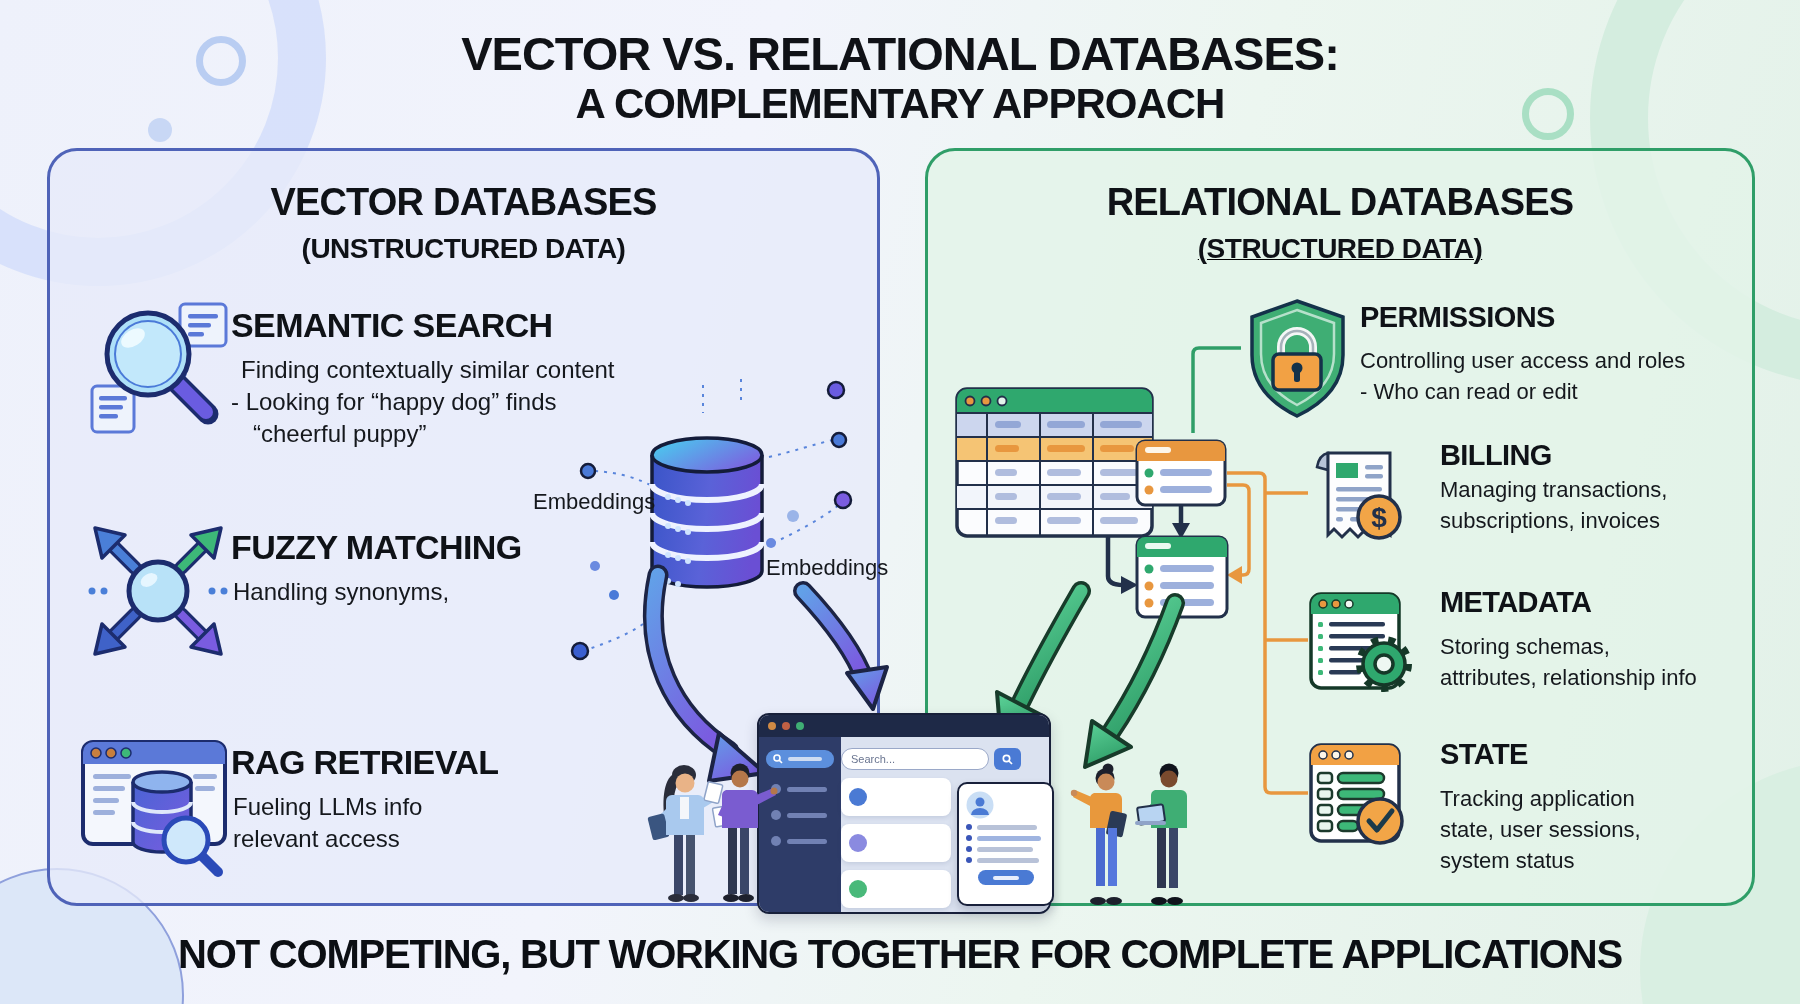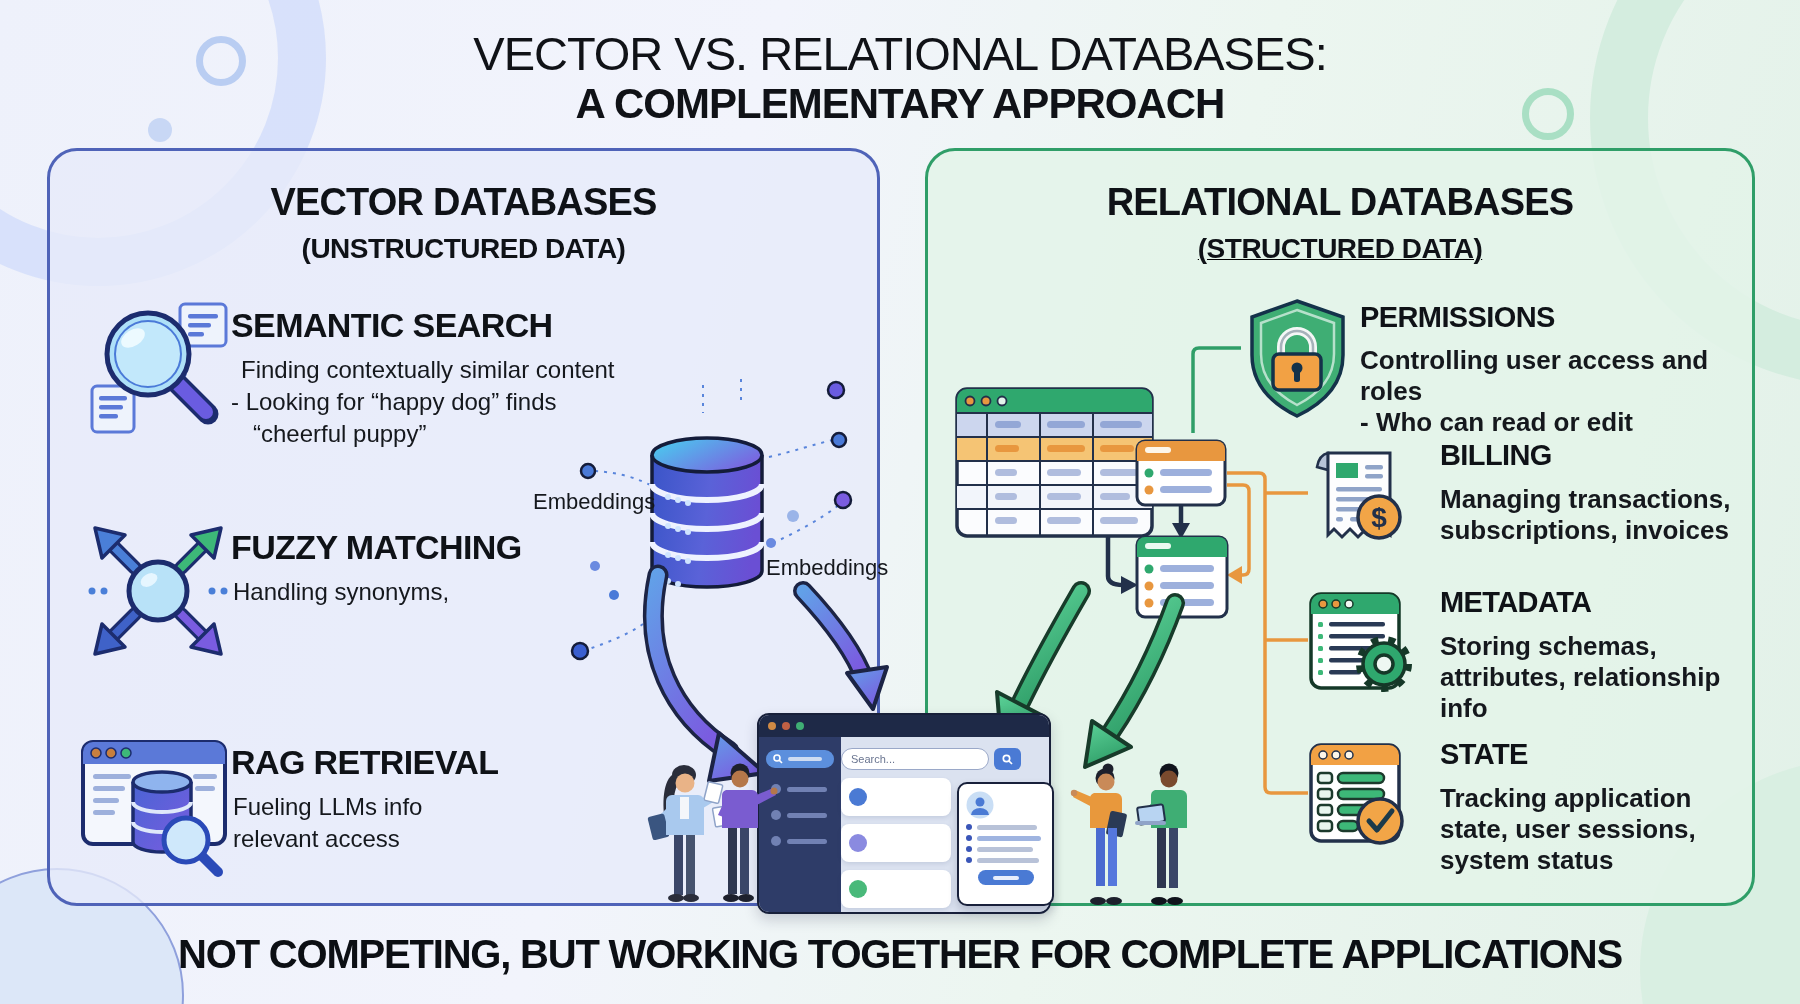--- a/index.html
+++ b/index.html
@@ -2,31 +2,31 @@
 <html><head>
 <meta charset="utf-8">
 <style>
   html,body{margin:0;padding:0;}
   .canvas{position:relative;width:1800px;height:1004px;overflow:hidden;
     font-family:"Liberation Sans",sans-serif;
     background:linear-gradient(105deg,#eef1fb 0%,#f2f4fc 38%,#ecf6f0 62%,#e2f1e8 100%);}
   .abs{position:absolute;}
   .ctr{width:100%;text-align:center;}
   .heading{font-weight:700;color:#0f1217;letter-spacing:-0.6px;}
-  .title1{font-size:47px;font-weight:400;color:#101217;letter-spacing:-1px;}
+  .title1{font-size:47px;font-weight:700;color:#101217;letter-spacing:-1px;}
   .title2{font-size:42px;font-weight:700;color:#101217;letter-spacing:-1px;}
   .panel{position:absolute;border-radius:30px;box-sizing:border-box;}
   .panel-left{left:47px;top:148px;width:833px;height:758px;background:rgba(231,235,250,.78);border:3px solid #4f63b8;}
   .panel-right{left:925px;top:148px;width:830px;height:758px;background:rgba(227,243,233,.85);border:3px solid #2f9e68;}
   .p-title{font-size:38px;font-weight:700;color:#0f1217;letter-spacing:-0.8px;}
   .p-sub{font-size:28px;font-weight:700;color:#0f1217;letter-spacing:-0.5px;}
   .sh-l{font-size:34px;}
   .sh-r{font-size:29px;}
   .bt-l{font-size:24px;line-height:32px;color:#15181d;font-weight:500;}
-  .bt-r{font-size:26px;line-height:31px;color:#15181d;font-weight:700;}
+  .bt-r{font-size:22px;line-height:31px;color:#15181d;font-weight:400;}
   .emb{font-size:22px;color:#15181d;font-weight:500;}
   .footer-text{font-size:40px;font-weight:700;color:#0c0f14;letter-spacing:-1.2px;}
   .ring{position:absolute;border-radius:50%;}
   
   .browser{position:absolute;left:757px;top:713px;width:290px;height:197px;border:2.5px solid #18203a;
     border-radius:12px;overflow:hidden;background:#dbe2f0;z-index:5;box-shadow:0 6px 14px rgba(20,30,60,.18);}
   .b-titlebar{height:22px;background:#1e2947;display:flex;align-items:center;padding-left:9px;gap:6px;}
   .b-dot{width:8px;height:8px;border-radius:50%;}
   .b-side{position:absolute;left:0;top:22px;bottom:0;width:82px;background:#2e3c68;}
   .b-search-item{margin:13px 7px 0 7px;height:18px;border-radius:9px;background:#5c8fdd;display:flex;align-items:center;gap:5px;padding-left:7px;}
@@ -335,21 +335,21 @@
       <rect x="55" y="33" width="18" height="4.5" rx="2" fill="#8fa3c8"></rect>
       <rect x="26" y="46" width="46" height="4.5" rx="2" fill="#8fa3c8"></rect>
       <rect x="26" y="56" width="46" height="4.5" rx="2" fill="#8fa3c8"></rect>
       <rect x="26" y="66" width="30" height="4.5" rx="2" fill="#8fa3c8"></rect>
       <rect x="26" y="76" width="7" height="4.5" rx="2" fill="#8fa3c8"></rect>
         <rect x="40" y="76" width="12" height="4.5" rx="2" fill="#8fa3c8"></rect>
       <circle cx="69" cy="76" r="21" fill="#f2a547" stroke="#22304a" stroke-width="3.5"></circle>
       <text x="69" y="86" font-size="28" font-weight="bold" fill="#22304a" text-anchor="middle" font-family="Liberation Sans,sans-serif">$</text>
     </svg>
     <div class="abs heading sh-r" style="left:512px;top:288px;">BILLING</div>
-    <div class="abs bt-r" style="left:512px;top:333px;width:330px;">
+    <div class="abs bt-r" style="left:512px;top:323px;width:330px;">
       <span style="display:block;">Managing transactions,</span>
       <span style="display:block;">subscriptions, invoices</span>
     </div>
 
     <svg class="abs" style="left:380px;top:437px;" width="108" height="112" viewBox="0 0 108 112">
       <rect x="3" y="6" width="88" height="94" rx="10" fill="#fff" stroke="#153828" stroke-width="3.5"></rect>
       <path d="M3,16 a10,10 0 0 1 10,-10 h68 a10,10 0 0 1 10,10 v10 H3 Z" fill="#2fa86e"></path>
       <circle cx="15" cy="16" r="4" fill="#e8973f" stroke="#153828" stroke-width="1.5"></circle>
       <circle cx="28" cy="16" r="4" fill="#e8973f" stroke="#153828" stroke-width="1.5"></circle>
       <circle cx="41" cy="16" r="4" fill="#f2f7f3" stroke="#153828" stroke-width="1.5"></circle>

